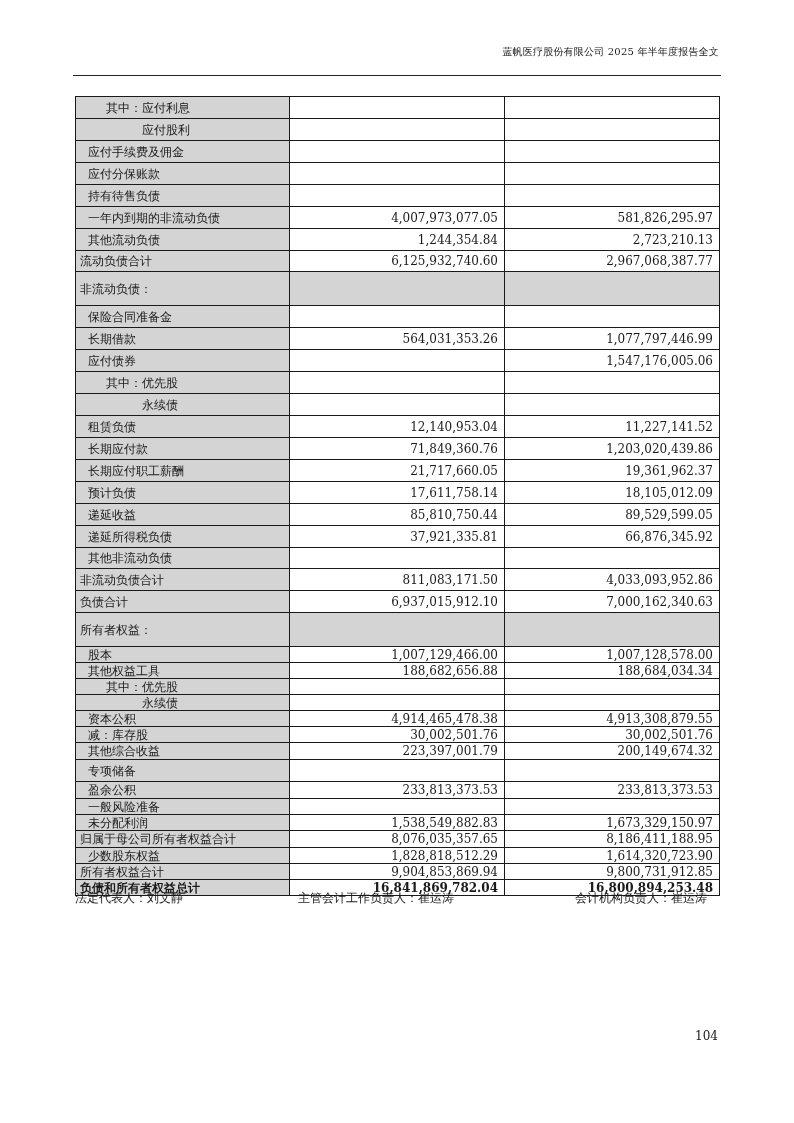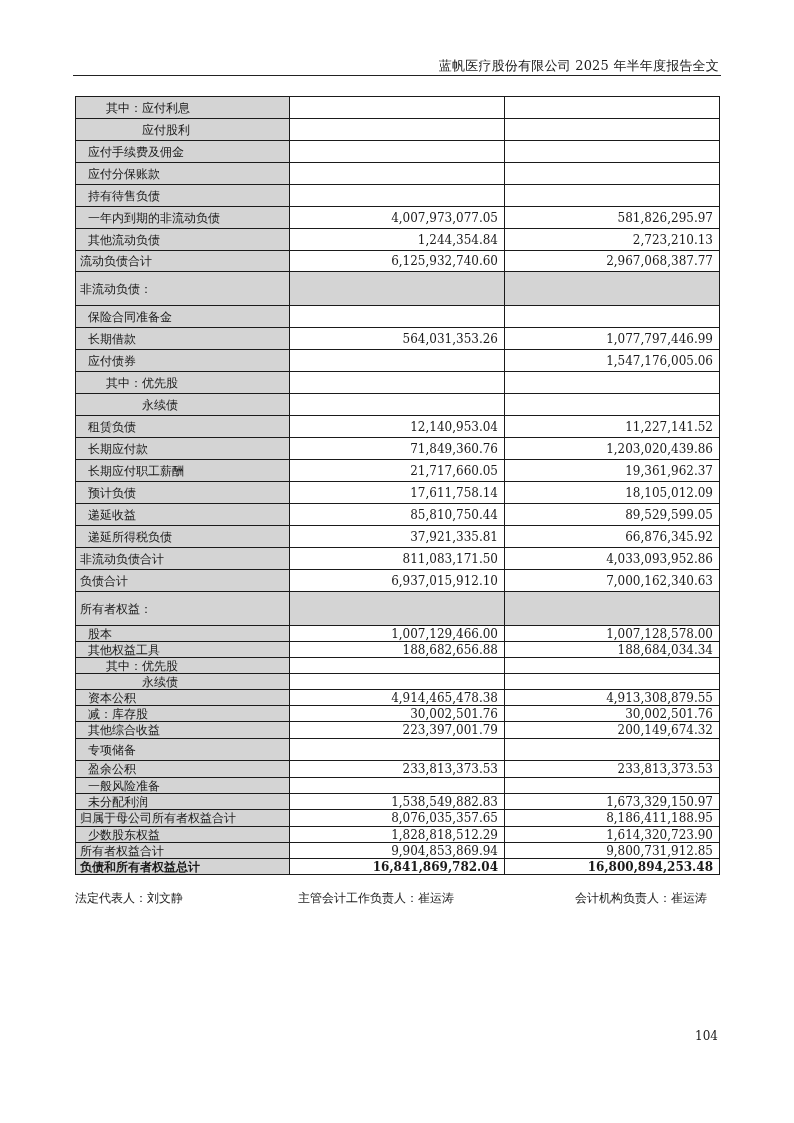--- a/index.html
+++ b/index.html
@@ -1,17 +1,17 @@
 <!DOCTYPE html>
 <html><head>
 <meta charset="utf-8">
 <style>
   html, body { margin: 0; padding: 0; background: #ffffff; }
   body { width: 794px; height: 1123px; position: relative; font-family: "DejaVu Serif", "Liberation Serif", serif; color: #1a1a1a; overflow: hidden; }
-  .header-title { position: absolute; right: 75px; top: 57px; font-size: 13px; letter-spacing: 0.2px; }
+  .header-title { position: absolute; right: 75px; top: 45px; font-size: 10px; letter-spacing: 0.2px; }
   .header-rule { position: absolute; left: 73px; right: 73px; top: 75px; border-top: 1.2px solid #222; }
   table.bs { position: absolute; left: 75px; top: 96px; width: 644px; border-collapse: collapse; table-layout: fixed; font-size: 12px; }
   table.bs td { border: 1px solid #1a1a1a; padding: 0 6px; white-space: nowrap; overflow: hidden; line-height: 1; }
   table.bs col.c1 { width: 214px; }
   table.bs col.c2 { width: 215px; }
   table.bs col.c3 { width: 215px; }
   td.label { background: #d4d4d4; text-align: left; }
   td.num { text-align: right; }
   td.shade { background: #d4d4d4; }
   .ind0 { padding-left: 4px !important; }
@@ -130,20 +130,25 @@
       <tr style="height: 22px;">
         <td class="label ind1">递延收益</td>
         <td class="num">85,810,750.44</td>
         <td class="num">89,529,599.05</td>
       </tr>
       <tr style="height: 22px;">
         <td class="label ind1">递延所得税负债</td>
         <td class="num">37,921,335.81</td>
         <td class="num">66,876,345.92</td>
       </tr>
+      <tr style="height: 21px;">
+        <td class="label ind1">其他非流动负债</td>
+        <td class="num"></td>
+        <td class="num"></td>
+      </tr>
       <tr style="height: 22px;">
         <td class="label ind0">非流动负债合计</td>
         <td class="num">811,083,171.50</td>
         <td class="num">4,033,093,952.86</td>
       </tr>
       <tr style="height: 22px; margin-top: 12px;">
         <td class="label ind0">负债合计</td>
         <td class="num">6,937,015,912.10</td>
         <td class="num">7,000,162,340.63</td>
       </tr>

